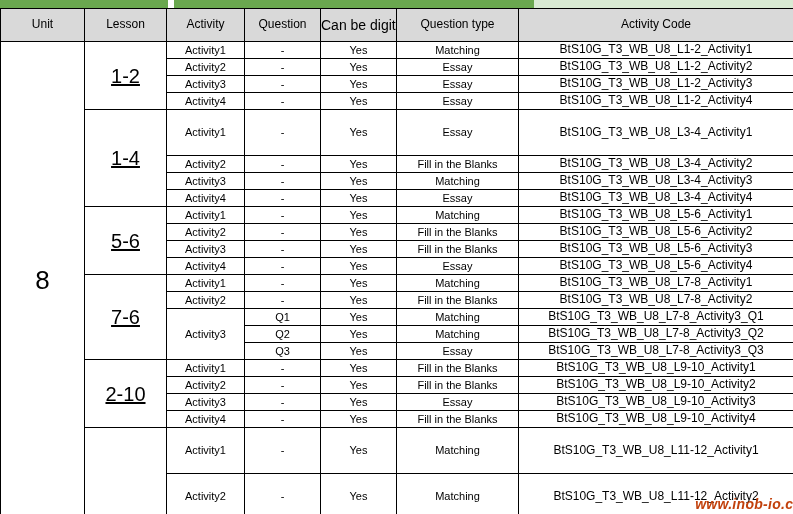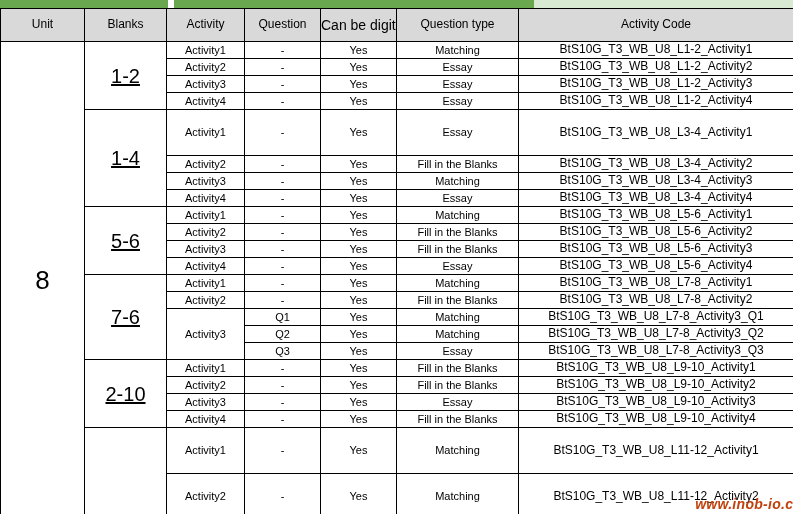--- a/index.html
+++ b/index.html
@@ -124,21 +124,21 @@
       <col class="col-lesson">
       <col class="col-activity">
       <col class="col-question">
       <col class="col-digit">
       <col class="col-qtype">
       <col class="col-code">
     </colgroup>
     <thead>
       <tr>
         <th>Unit</th>
-        <th>Blanks</th>
+        <th>Lesson</th>
         <th>Activity</th>
         <th>Question</th>
         <th class="small">Can be digitized?</th>
         <th>Question type</th>
         <th>Activity Code</th>
       </tr>
     </thead>
     <tbody id="table-body">
         <tr>
           <td class="unit" rowspan="23">8</td>

